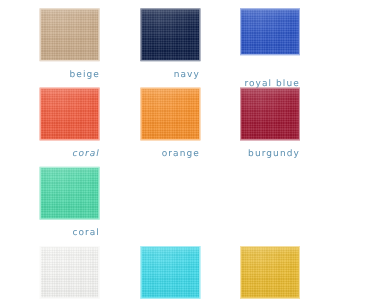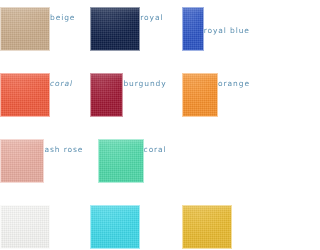--- a/index.html
+++ b/index.html
@@ -27,21 +27,22 @@
     display: flex;
     justify-content: flex-start;
     width: 250px;
     height: 66px;
     box-sizing: border-box;
   }
 
   .swatch-cell {
     width: 83.3px;
     display: flex;
-    align-items: flex-start;
+    flex-direction: column;
+    align-items: flex-end;
     box-sizing: border-box;
   }
 
   
   .col-0 { padding-left: 0px; }
   .col-1 { padding-left: 7px; }
   .col-2 { padding-left: 15px; }
 
   .swatch-chip {
     position: relative;
@@ -104,48 +105,44 @@
 
 <div id="swatch-board" style="background: rgb(255, 255, 255);">
 
   <div class="swatch-row">
     <div class="swatch-cell col-0">
       <div class="swatch-chip" style="background-color: rgb(201, 171, 138);"></div>
       <div class="swatch-label" style="color: rgb(91, 143, 176);">beige</div>
     </div>
     <div class="swatch-cell col-1">
       <div class="swatch-chip" style="background-color: rgb(14, 31, 71);"></div>
-      <div class="swatch-label" style="color: rgb(91, 143, 176);">royal</div>
+      <div class="swatch-label" style="color: rgb(91, 143, 176);">navy</div>
     </div>
     <div class="swatch-cell col-2">
       <div class="swatch-chip" style="background-color: rgb(43, 84, 196);"></div>
       <div class="swatch-label" style="color: rgb(91, 143, 176); margin-top: 20px;">royal blue</div>
     </div>
   </div>
 
   <div class="swatch-row">
     <div class="swatch-cell col-0">
       <div class="swatch-chip" style="background-color: rgb(240, 90, 60);"></div>
       <div class="swatch-label" style="color: rgb(91, 143, 176); font-style: italic;">coral</div>
     </div>
+    <div class="swatch-cell col-2">
+      <div class="swatch-chip" style="background-color: rgb(247, 144, 42);"></div>
+      <div class="swatch-label" style="color: rgb(91, 143, 176);">orange</div>
+    </div>
     <div class="swatch-cell col-1">
       <div class="swatch-chip" style="background-color: rgb(158, 23, 51);"></div>
       <div class="swatch-label" style="color: rgb(91, 143, 176);">burgundy</div>
     </div>
-    <div class="swatch-cell col-2">
-      <div class="swatch-chip" style="background-color: rgb(247, 144, 42);"></div>
-      <div class="swatch-label" style="color: rgb(91, 143, 176);">orange</div>
-    </div>
   </div>
 
   <div class="swatch-row">
-    <div class="swatch-cell col-0">
-      <div class="swatch-chip" style="background-color: rgb(232, 172, 160);"></div>
-      <div class="swatch-label" style="color: rgb(91, 143, 176);">ash rose</div>
-    </div>
     <div class="swatch-cell col-2">
       <div class="swatch-chip" style="background-color: rgb(78, 216, 168);"></div>
       <div class="swatch-label" style="color: rgb(91, 143, 176);">coral</div>
     </div>
   </div>
 
   <div class="swatch-row">
     <div class="swatch-cell col-0">
       <div class="swatch-chip" style="background-color: rgb(244, 244, 242);"></div>
     </div>

